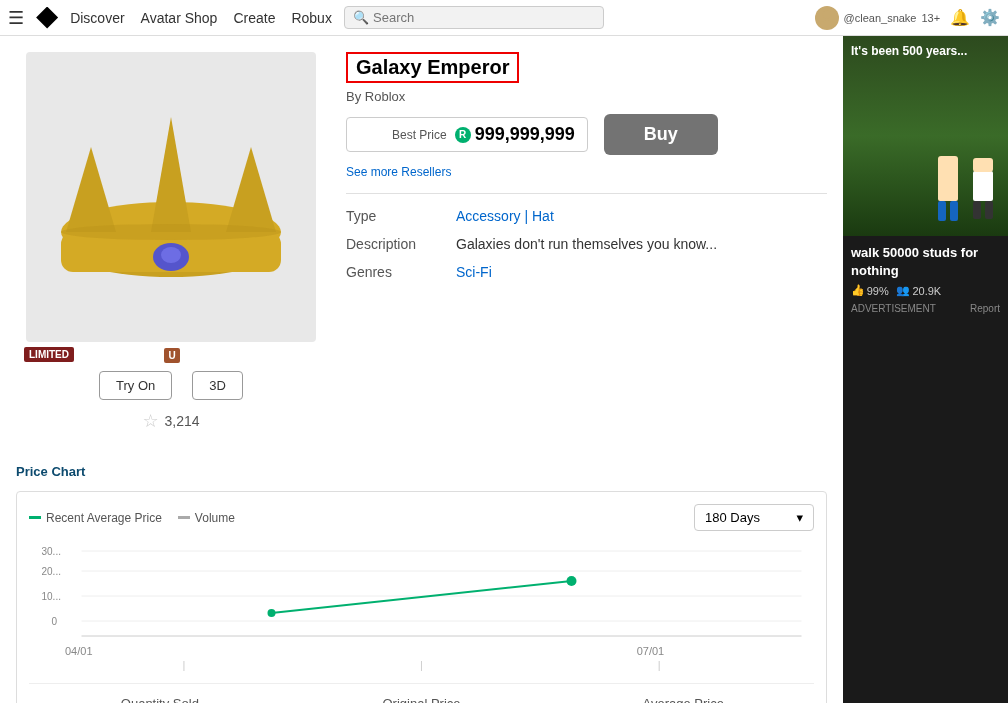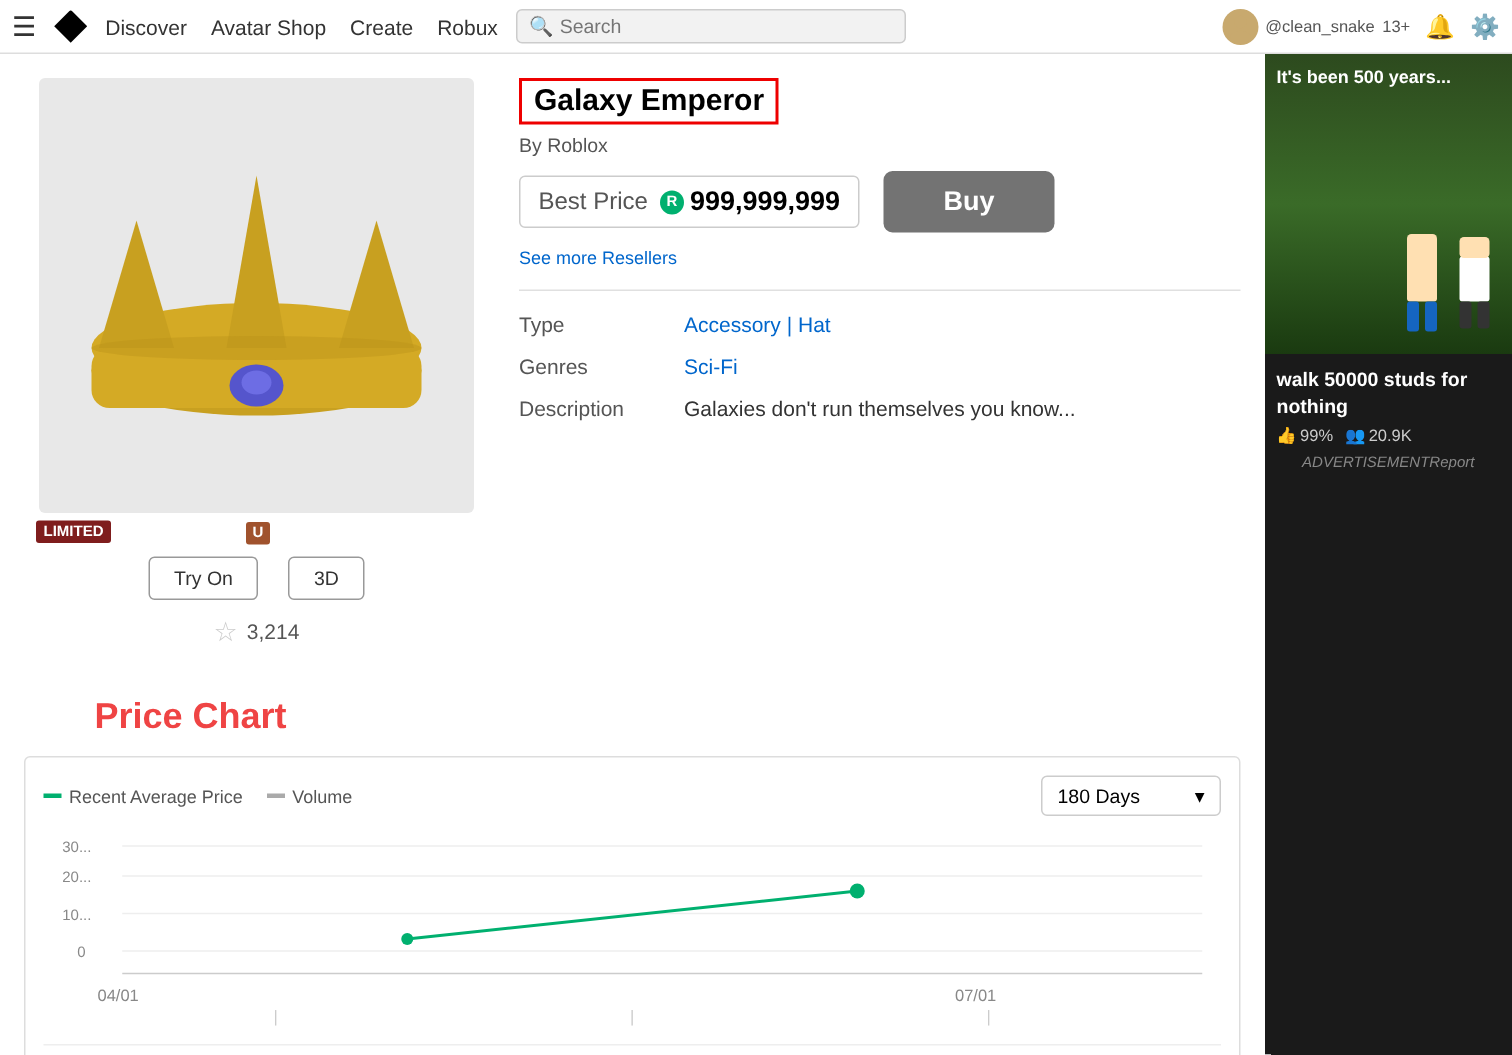--- a/index.html
+++ b/index.html
@@ -192,21 +192,21 @@
 
     .best-price-box {
       border: 1px solid #ccc;
       border-radius: 4px;
       padding: 6px 12px;
       display: flex;
       align-items: center;
       gap: 8px;
     }
 
-    .best-price-label { font-size: 16px; color: #555; }
+    .best-price-label { font-size: 12px; color: #555; margin-left: 33px; }
     .price-value { font-size: 18px; font-weight: bold; color: #000; display: flex; align-items: center; gap: 4px; }
     .robux-icon {
       width: 16px; height: 16px;
       background: #00b06f;
       border-radius: 50%;
       display: inline-flex; align-items: center; justify-content: center;
       color: #fff; font-size: 10px; font-weight: bold;
     }
 
     .buy-btn {
@@ -235,25 +235,24 @@
     .info-val { color: #333; }
     .info-link { color: #0066cc; cursor: pointer; }
 
     
     .price-chart-section {
       padding: 16px;
       background: #fff;
     }
 
     .chart-title {
-      font-size: 24px;
+      font-size: 13px;
       font-weight: bold;
-      color: #ef4444;
+      color: #0c4a6e;
       margin-bottom: 12px;
-      margin-left: 47px;
     }
 
     .chart-container {
       border: 1px solid #ddd;
       border-radius: 4px;
       padding: 12px;
       background: #fff;
     }
 
     .chart-header {
@@ -367,23 +366,22 @@
       align-items: center;
       gap: 8px;
       margin-top: 4px;
     }
 
     .ad-stat { color: #ccc; font-size: 11px; display: flex; align-items: center; gap: 2px; }
     .thumb-up { color: #4caf50; }
 
     .ad-label-row {
       display: flex;
-      justify-content: center;
+      justify-content: space-between;
       margin-top: 6px;
-      font-style: italic;
     }
     .ad-label { color: #888; font-size: 10px; }
     .ad-report { color: #888; font-size: 10px; cursor: pointer; }
 
     .content-scroll {
       overflow-y: auto;
       height: 100%;
     }
   </style>
 </head>
@@ -477,26 +475,26 @@
         <div class="see-resellers">See more Resellers</div>
 
         <div class="divider"></div>
 
         <div class="info-table">
           <div class="info-row">
             <span class="info-key">Type</span>
             <span class="info-val info-link">Accessory | Hat</span>
           </div>
           <div class="info-row">
+            <span class="info-key">Description</span>
+            <span class="info-val">Galaxies don't run themselves you know...</span>
+          </div>
+          <div class="info-row">
             <span class="info-key">Genres</span>
             <span class="info-val info-link">Sci-Fi</span>
-          </div>
-          <div class="info-row">
-            <span class="info-key">Description</span>
-            <span class="info-val">Galaxies don't run themselves you know...</span>
           </div>
         </div>
       </div>
     </div>
 
     <div class="price-chart-section">
       <div class="chart-title">Price Chart</div>
 
       <div class="chart-container">
         <div class="chart-header">

